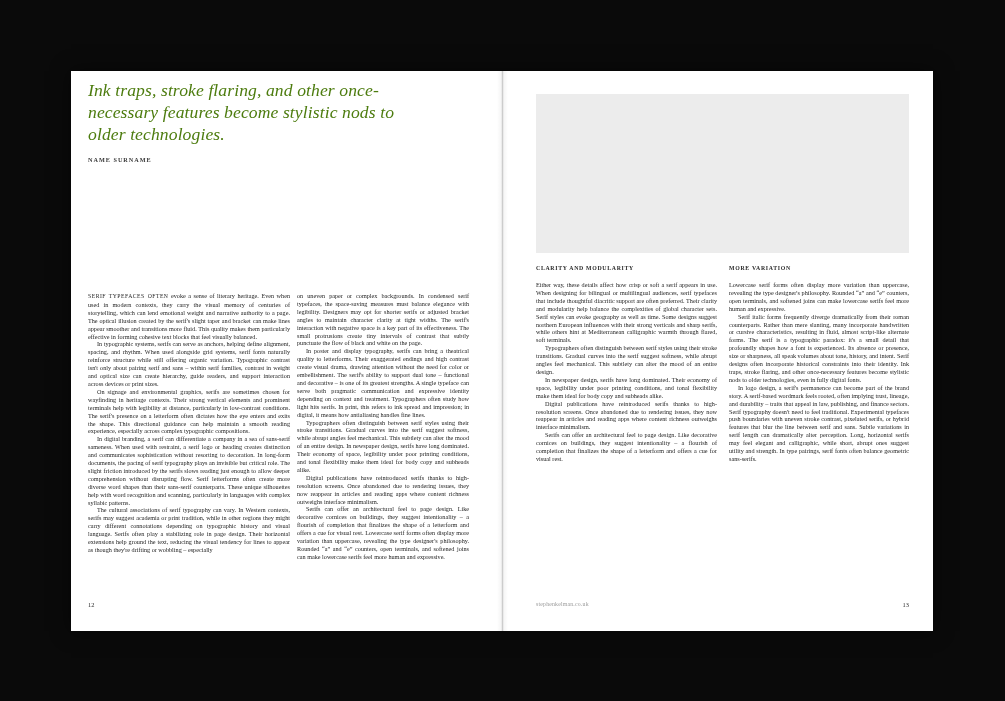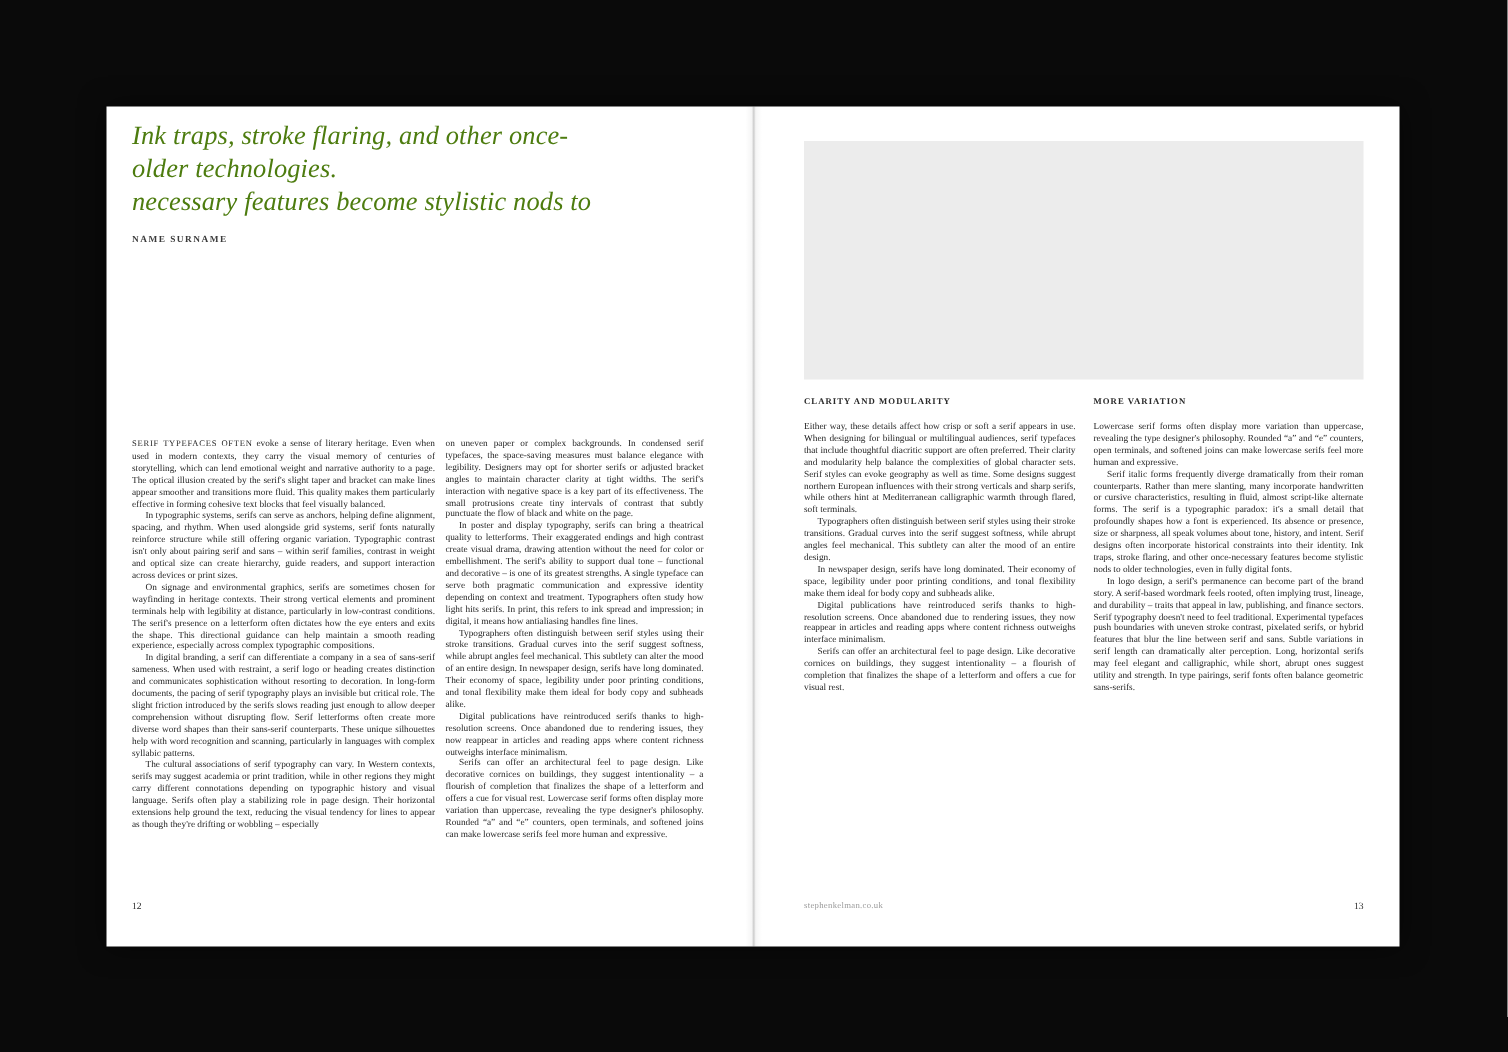--- a/index.html
+++ b/index.html
@@ -61,22 +61,22 @@
   }
 </style>
 </head>
 <body>
 
 <div class="spread">
 
   <div>
     <div class="headline">
       <div>Ink traps, stroke flaring, and other once-</div>
+      <div>necessary features become stylistic nods to</div>
       <div>older technologies.</div>
-      <div>necessary features become stylistic nods to</div>
     </div>
     <div class="byline">NAME SURNAME</div>
 
     <div class="col col-l1">
       <p class="bp"><span class="lead">SERIF TYPEFACES OFTEN</span> <span>evoke a sense of literary heritage. Even when used in modern contexts, they carry the visual memory of centuries of storytelling, which can lend emotional weight and narrative authority to a page. The optical illusion created by the serif's slight taper and bracket can make lines appear smoother and transitions more fluid. This quality makes them particularly effective in forming cohesive text blocks that feel visually balanced.</span></p>
       <p class="bp indent">In typographic systems, serifs can serve as anchors, helping define alignment, spacing, and rhythm. When used alongside grid systems, serif fonts naturally reinforce structure while still offering organic variation. Typographic contrast isn't only about pairing serif and sans – within serif families, contrast in weight and optical size can create hierarchy, guide readers, and support interaction across devices or print sizes.</p>
       <p class="bp indent">On signage and environmental graphics, serifs are sometimes chosen for wayfinding in heritage contexts. Their strong vertical elements and prominent terminals help with legibility at distance, particularly in low-contrast conditions. The serif's presence on a letterform often dictates how the eye enters and exits the shape. This directional guidance can help maintain a smooth reading experience, especially across complex typographic compositions.</p>
       <p class="bp indent">In digital branding, a serif can differentiate a company in a sea of sans-serif sameness. When used with restraint, a serif logo or heading creates distinction and communicates sophistication without resorting to decoration. In long-form documents, the pacing of serif typography plays an invisible but critical role. The slight friction introduced by the serifs slows reading just enough to allow deeper comprehension without disrupting flow. Serif letterforms often create more diverse word shapes than their sans-serif counterparts. These unique silhouettes help with word recognition and scanning, particularly in languages with complex syllabic patterns.</p>
       <p class="bp indent">The cultural associations of serif typography can vary. In Western contexts, serifs may suggest academia or print tradition, while in other regions they might carry different connotations depending on typographic history and visual language. Serifs often play a stabilizing role in page design. Their horizontal extensions help ground the text, reducing the visual tendency for lines to appear as though they're drifting or wobbling – especially</p>
     </div>

